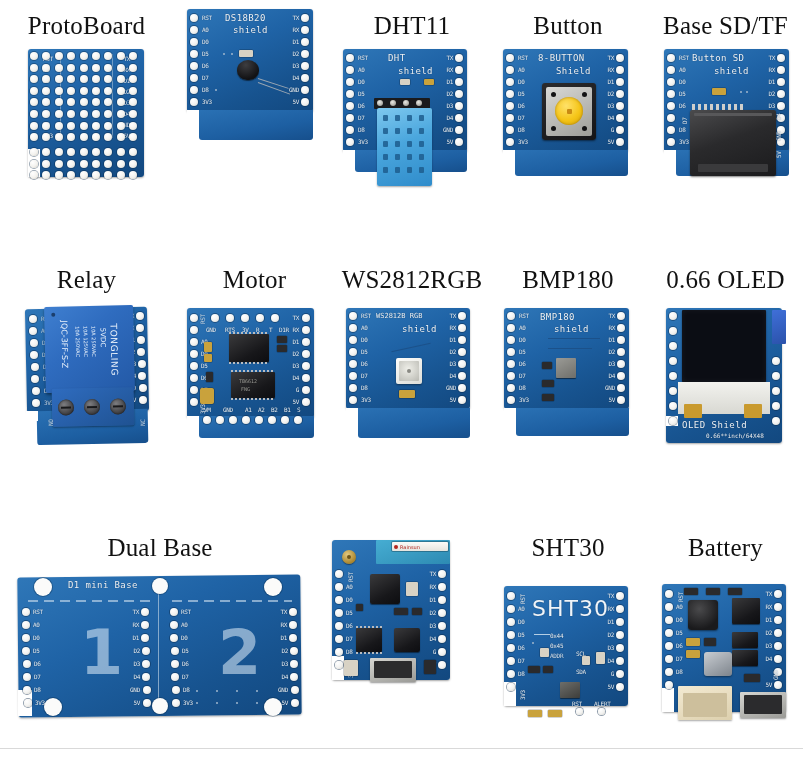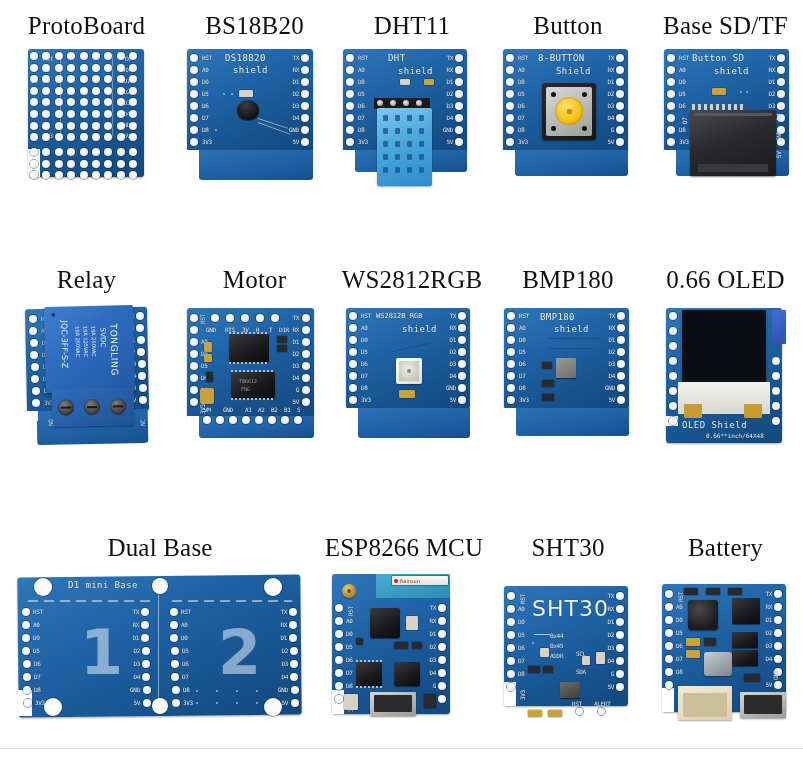--- a/index.html
+++ b/index.html
@@ -316,21 +316,20 @@
             <i style="left: 49.6px; top: 119.2px;"></i>
             <i style="left: 62px; top: 119.2px;"></i>
             <i style="left: 74.4px; top: 119.2px;"></i>
             <i style="left: 86.8px; top: 119.2px;"></i>
             <i style="left: 99.2px; top: 119.2px;"></i>
           </div>
       </div>
     </div>
 
     <div class="cell" style="width:163px;">
-      <div class="caption" style="font-size:25px;margin-top:12px;">BS18B20</div>
       <div class="stage" style="width:163px;height:165px;margin-top:6px;">
         <div class="pcb pcb-main" style="left:14px;top:3px;width:126px;height:103px;"></div>
         <div class="tab" style="left:26px;top:104px;width:114px;height:30px;"></div>
         <div class="notch" style="left:14px;top:104px;width:12px;height:10px;"></div>
 
         <div class="silk mid" style="left:52px;top:7px;">DS18B20</div>
         <div class="silk mid" style="left:60px;top:19px;">shield</div>
 
         <div class="pad" style="left:17px;top:8px;"></div>
         <div class="pad" style="left:17px;top:20px;"></div>
@@ -928,21 +927,20 @@
         <div class="via" style="left:236px;top:120px;"></div>
           <div class="via" style="left:256px;top:120px;"></div>
         <div class="via" style="left:196px;top:132px;"></div>
           <div class="via" style="left:216px;top:132px;"></div>
         <div class="via" style="left:236px;top:132px;"></div>
           <div class="via" style="left:256px;top:132px;"></div>
       </div>
     </div>
 
     <div class="cell" style="width:168px;">
-      <div class="caption" style="font-size:25px;margin-top:6px;">ESP8266 MCU</div>
       <div class="stage" style="width:168px;height:180px;margin-top:8px;">
         <div class="pcb pcb-main" style="left:12px;top:4px;width:118px;height:140px;"></div>
         <div class="notch" style="left:12px;top:120px;width:12px;height:24px;"></div>
         <div class="antpad" style="left:56px;top:4px;width:74px;height:24px;"></div>
         <div class="rainsun" style="left:72px;top:6px;width:52px;height:9px;">
           <span class="dt"></span>
           <span>Rainsun</span>
         </div>
         <div class="ufl" style="left:22px;top:14px;width:14px;height:14px;"></div>
 

